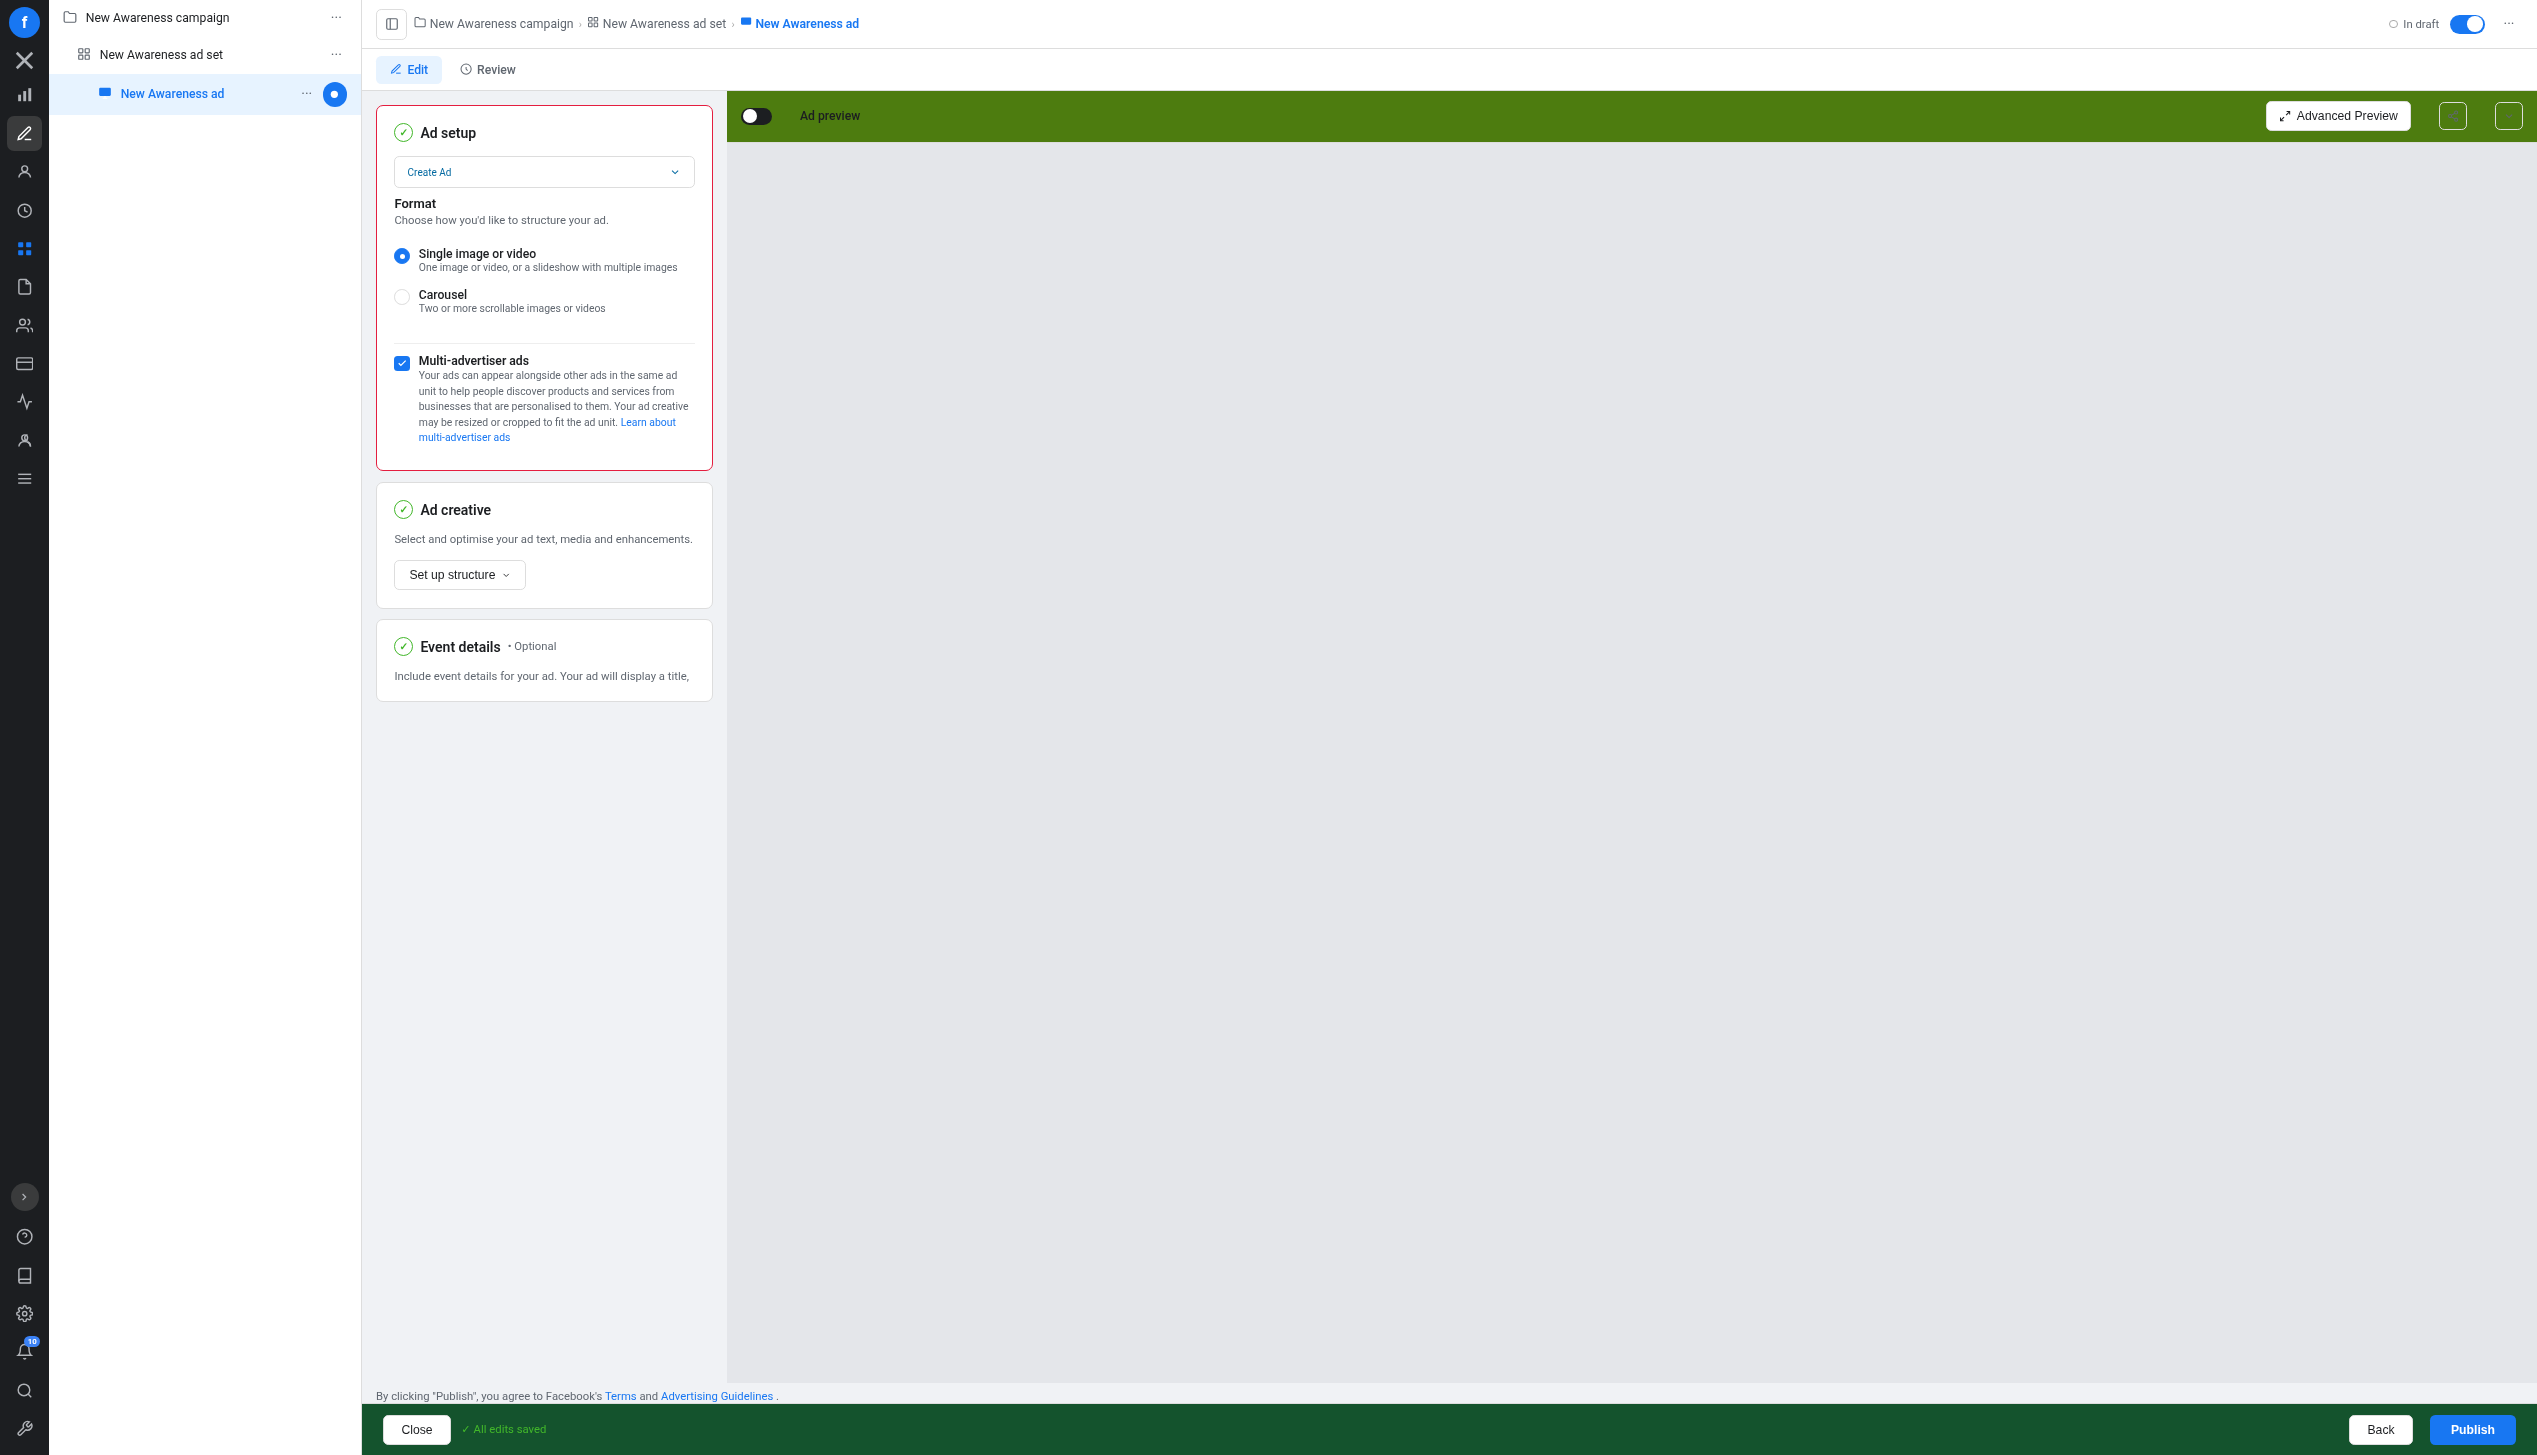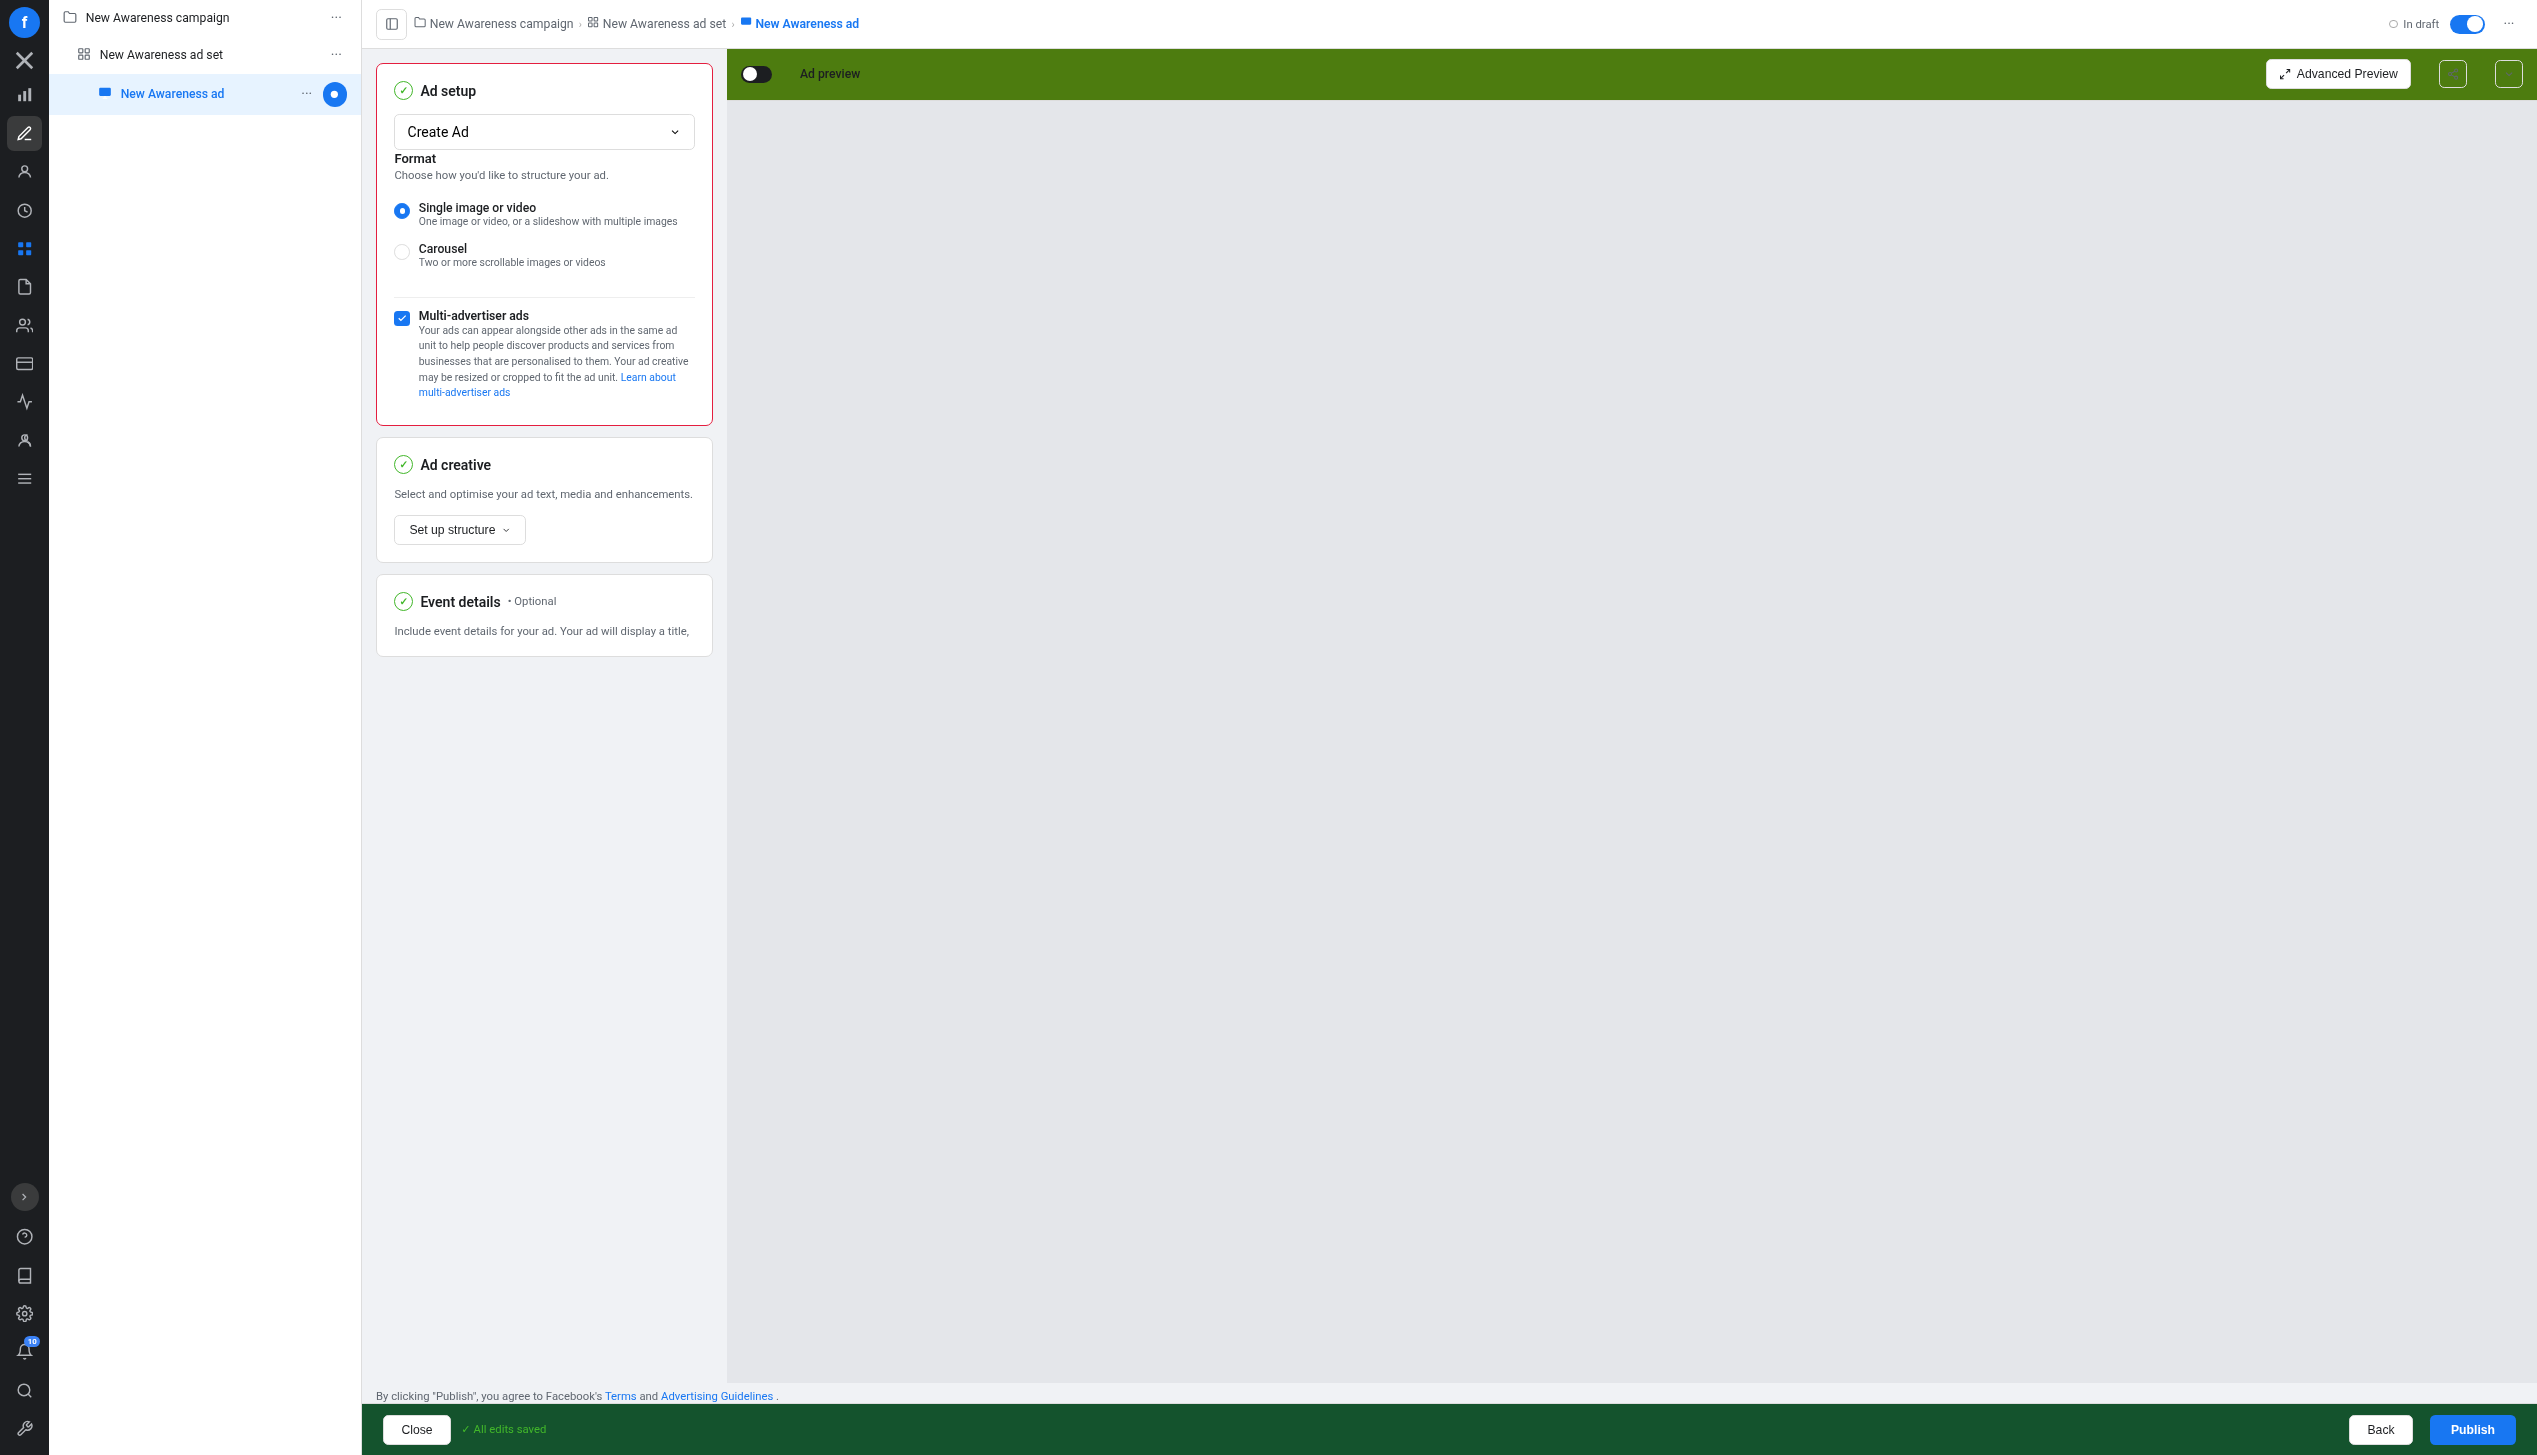--- a/index.html
+++ b/index.html
@@ -252,23 +252,23 @@
     .dropdown-field {
       width: 100%;
       display: flex;
       align-items: center;
       justify-content: space-between;
       padding: 8.7px 12.2px;
       border: 0.9px solid #ddd;
       border-radius: 5.2px;
       background: #fff;
       cursor: pointer;
-      font-size: 14px;
-      color: #000000;
-      margin-bottom: 1px;
+      font-size: 10px;
+      color: #0369a1;
+      margin-bottom: 8px;
     }
 
     
     .format-label {
       font-size: 13px;
       font-weight: 600;
       color: #1c1e21;
       margin-bottom: 3.5px;
     }
     .format-desc {
@@ -709,20 +709,36 @@
         <div class="status-dot"></div>
         <span>In draft</span>
       </div>
       <div class="toggle-switch"></div>
       <div class="more-btn">
         <span>···</span>
       </div>
     </div>
   </div>
 
+  <div class="edit-review-bar">
+    <div class="edit-review-btn active">
+      <svg width="12.2" height="12.2" viewBox="0 0 24 24" fill="none" stroke="currentColor" stroke-width="2">
+          <path d="M12 20h9"></path>
+          <path d="M16.5 3.5a2.121 2.121 0 0 1 3 3L7 19l-4 1 1-4L16.5 3.5z"></path>
+        </svg>
+      <span>Edit</span>
+    </div>
+    <div class="edit-review-btn inactive">
+      <svg width="12.2" height="12.2" viewBox="0 0 24 24" fill="none" stroke="currentColor" stroke-width="2">
+          <circle cx="12" cy="12" r="10"></circle>
+          <path d="M12 8v4l3 3"></path>
+        </svg>
+      <span>Review</span>
+    </div>
+  </div>
 
   <div style="flex:1; display:flex; flex-direction:column; overflow:hidden;">
     <div class="content-area">
 
       <div class="form-panel">
 
         <div class="card highlighted" style="position:relative;">
           <div class="card-title">
             <div class="check-icon">✓</div>
             <span>Ad setup</span>

